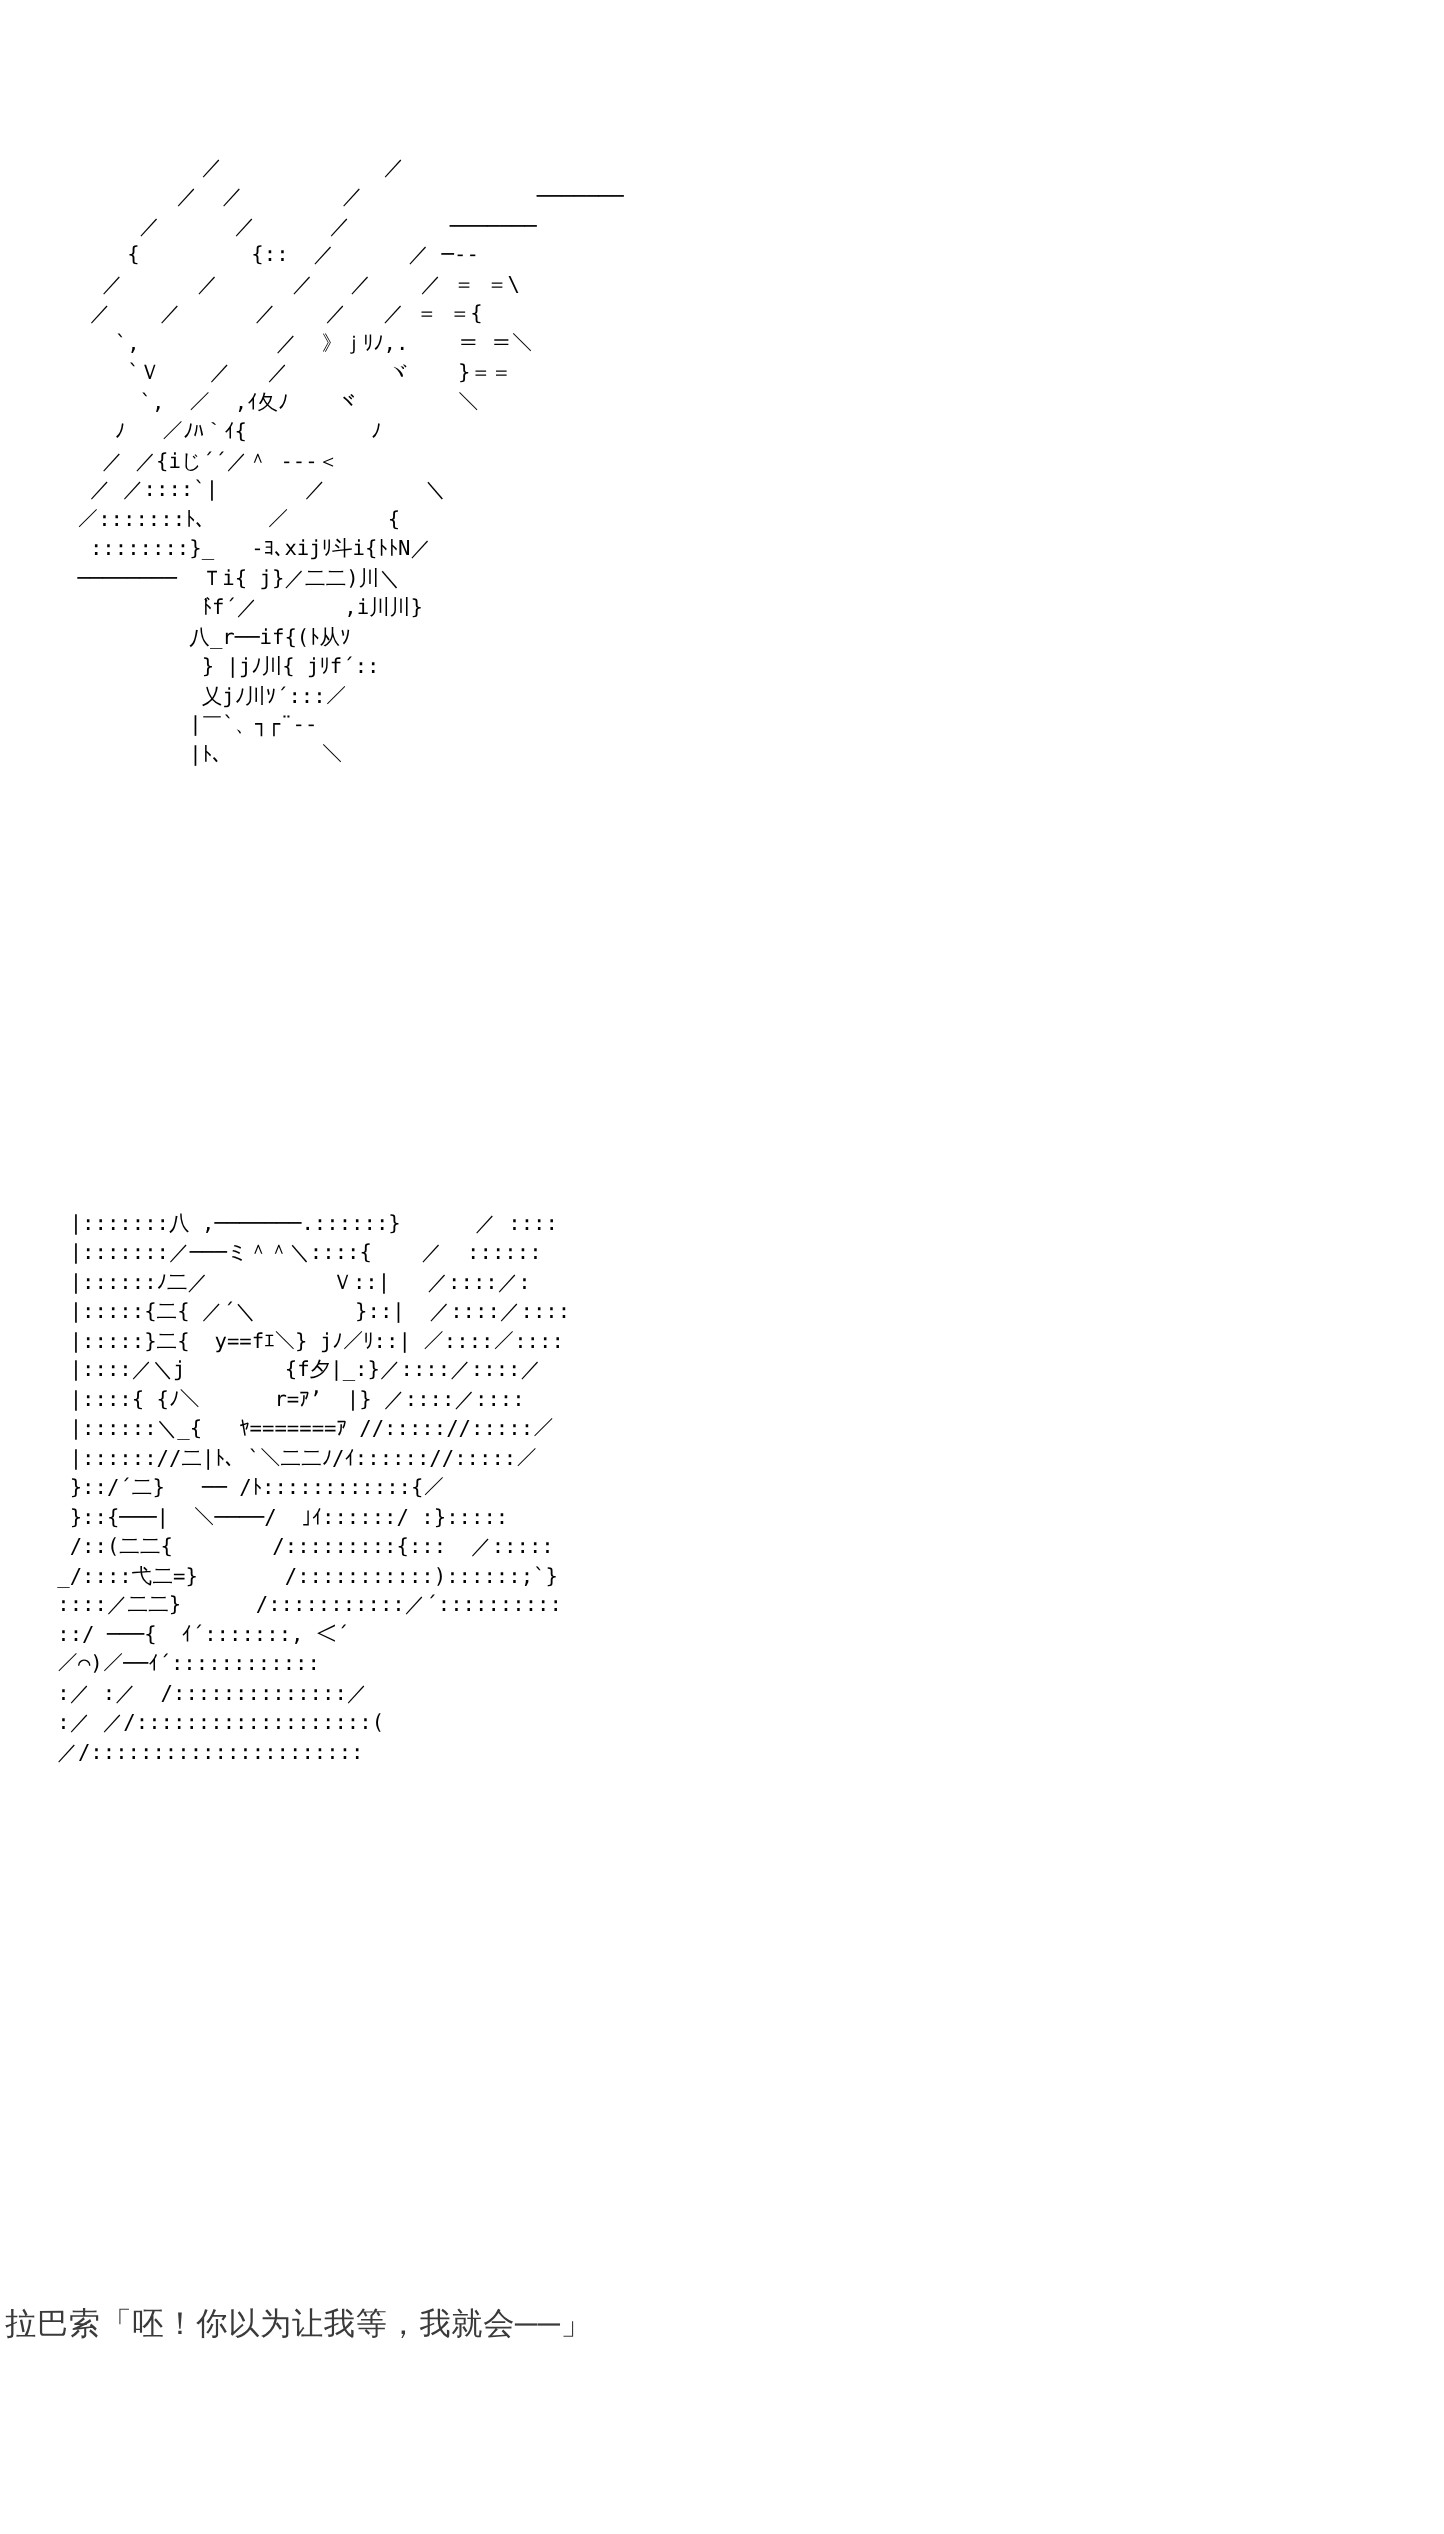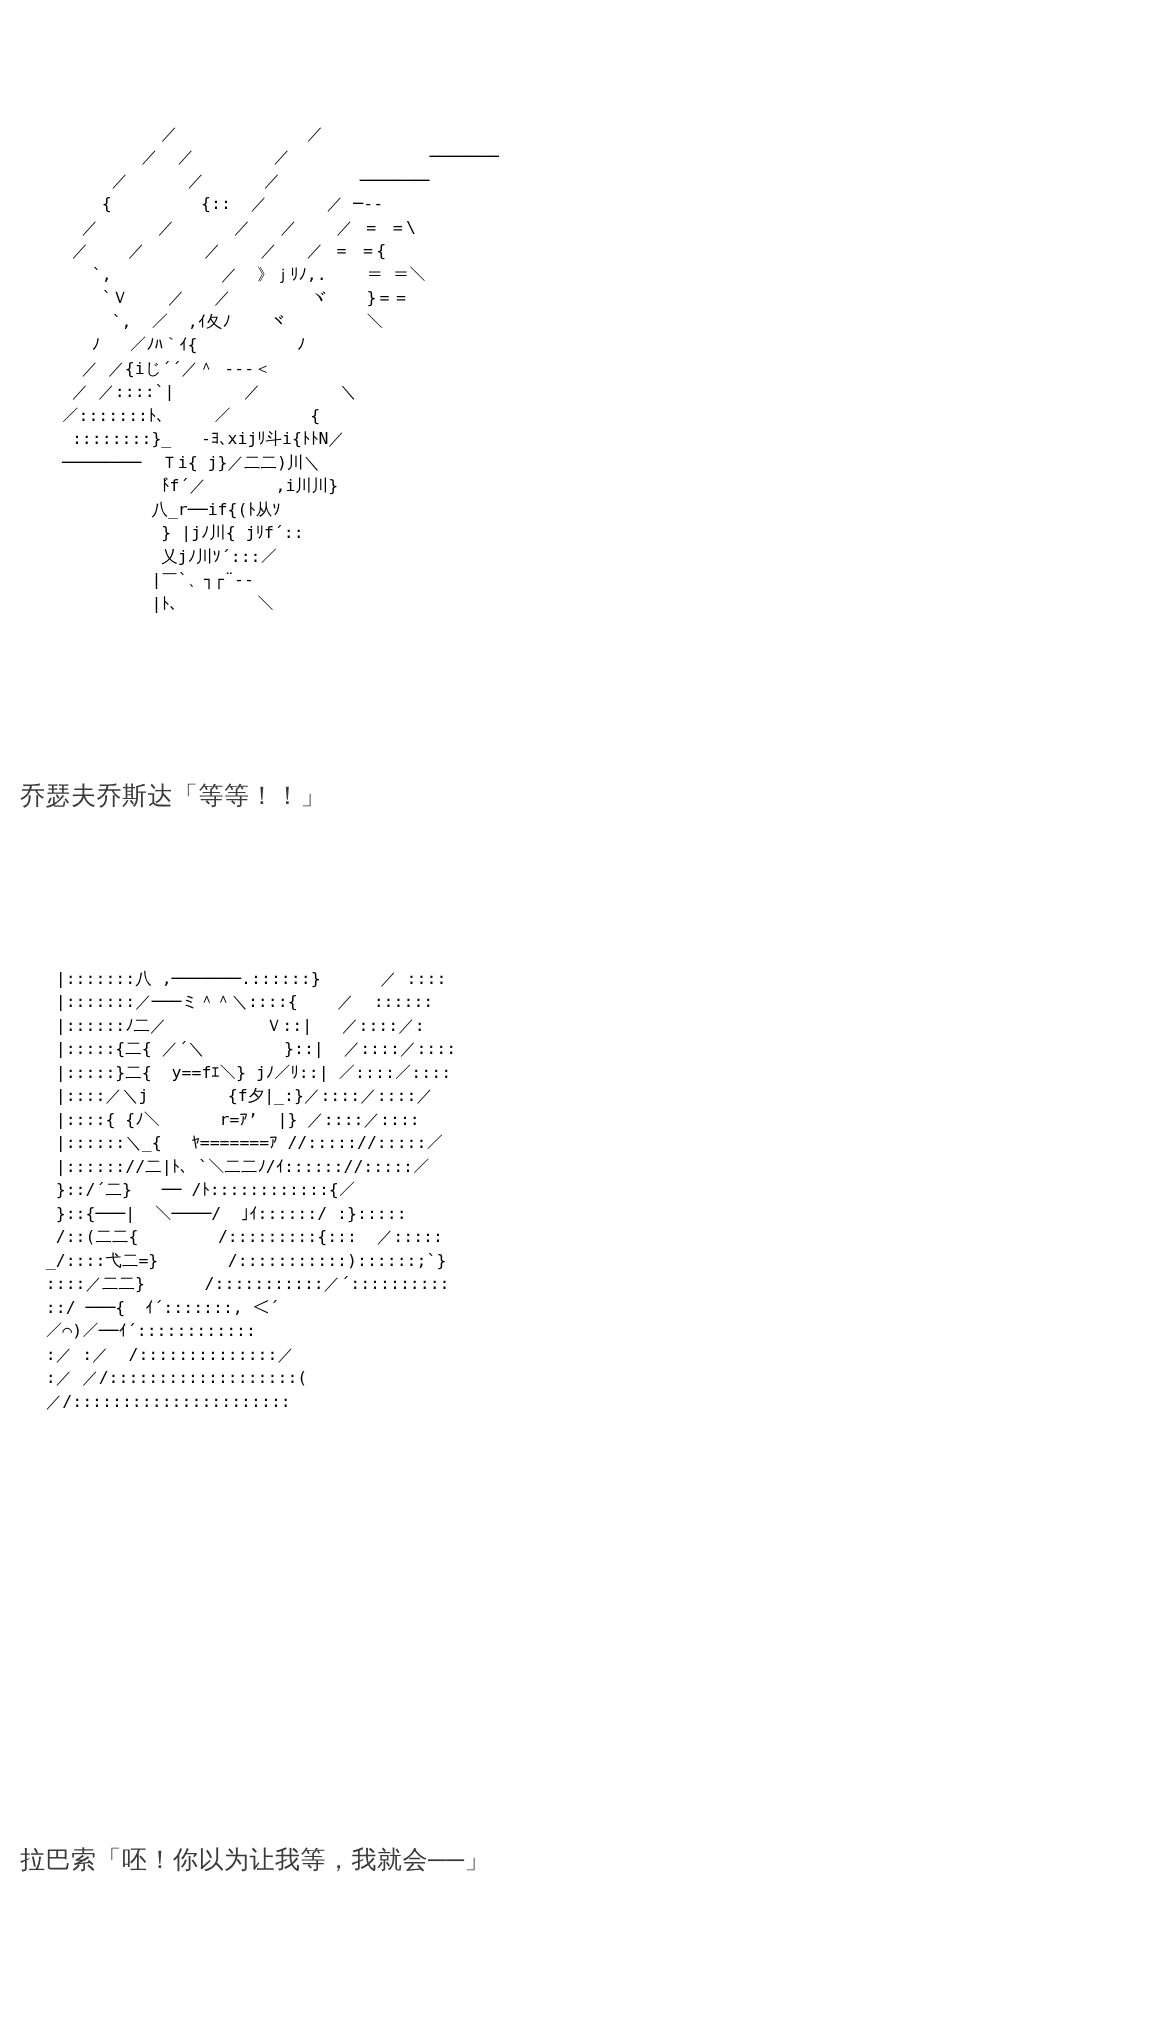--- a/index.html
+++ b/index.html
@@ -54,21 +54,21 @@
     position: absolute;
     font-family: "Liberation Sans", "DejaVu Sans", sans-serif;
     font-size: 25px;
     line-height: 34px;
     color: #3a3a3a;
     letter-spacing: 0.5px;
     white-space: pre;
   }
 
   #caption-1 { left: 20px; top: 778px; }
-  #caption-2 { left: 20px; top: 1842px; }
+  #caption-2 { left: 4px; top: 1842px; }
 </style>
 </head>
 <body>
 
 <div class="page">
 
   <pre class="aa-block" id="aa-figure-1">          ／             ／
         ／  ／        ／              ───────
      ／      ／      ／        ───────
     {         {::  ／      ／ ─‐-
@@ -83,21 +83,20 @@
 ／:::::::ﾄ､     ／        {
  ::::::::}_   -ﾖ､xijﾘ斗i{ﾄﾄN／
 ────────  Ｔi{ j}／二二)川＼
           ﾄ゙f´／       ,i川川}
          八_r──if{(ﾄ从ｿ
           } |jﾉ川{ jﾘf´::
           乂jﾉ川ｿ´:::／
          |￣`、┐┌¨‐-
          |ﾄ､        ＼</pre>
 
-  <div class="caption" id="caption-1">乔瑟夫乔斯达「等等！！」</div>
 
   <pre class="aa-block" id="aa-figure-2">    |:::::::八 ,───────.::::::}      ／ ::::
     |:::::::／───ミ＾＾＼::::{    ／  ::::::
     |::::::ﾉ二／          Ｖ::|   ／::::／:
     |:::::{二{ ／´＼        }::|  ／::::／::::
     |:::::}二{  y==fｴ＼} jﾉ／ﾘ::| ／::::／::::
     |::::／＼j        {f夕|_:}／::::／::::／
     |::::{ {ﾉ＼      r=ｱ’  |} ／::::／::::
     |::::::＼_{   ﾔ=======ｱ //::::://:::::／
     |:::::://二|ﾄ､ `＼二二ﾉ/ｲ:::::://:::::／

